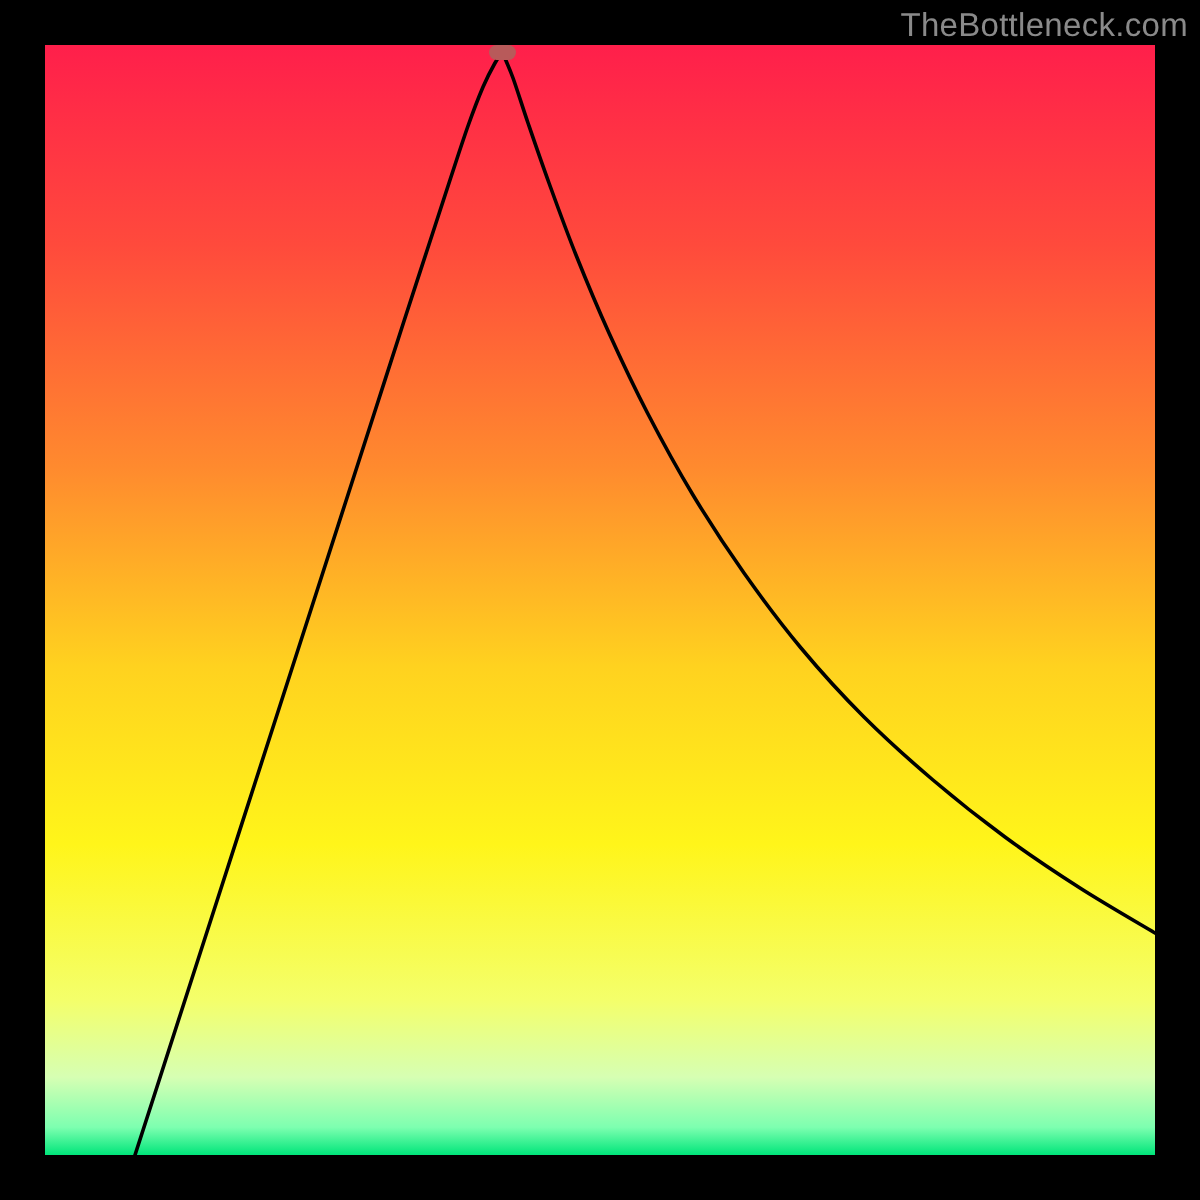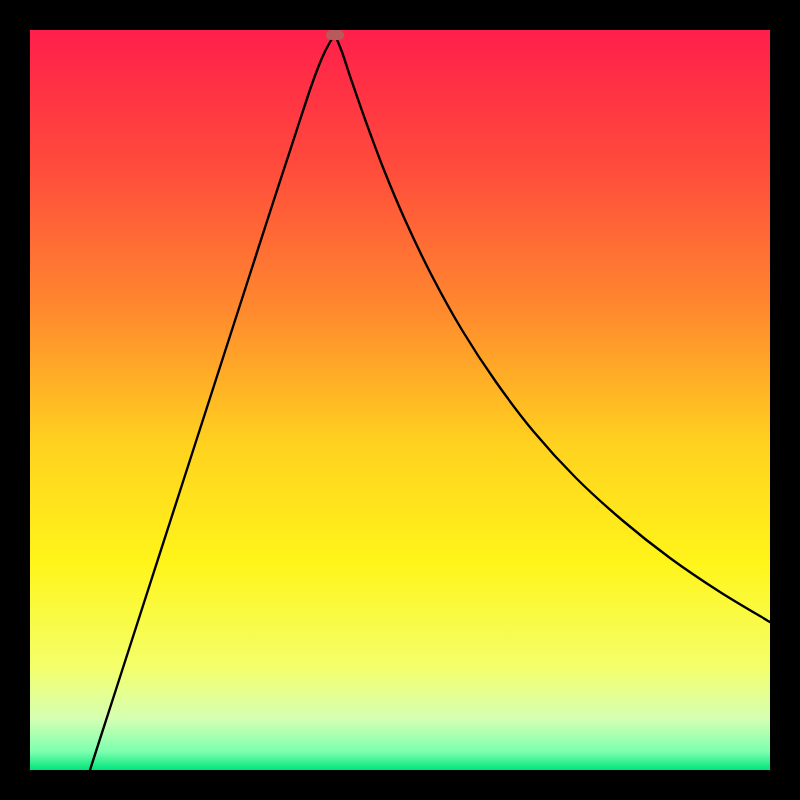--- a/index.html
+++ b/index.html
@@ -62,13 +62,14 @@
             <stop offset="97.5%" stop-color="#7dffb0"></stop>
             <stop offset="100.0%" stop-color="#00e57a"></stop>
           </linearGradient>
       </defs>
       <rect x="0" y="0" width="740" height="740" fill="url(#bg-grad)"></rect>
       <path id="curve-left" fill="none" stroke-width="2.4" stroke-linecap="round" d="M 60 740 C 63.333333333333336 729.6666666666666 73.33333333333333 698.6666666666666 80 678 C 86.66666666666667 657.3333333333334 93.33333333333333 636.6666666666666 100 616 C 106.66666666666667 595.3333333333334 113.33333333333333 574.6666666666666 120 554 C 126.66666666666667 533.3333333333334 133.33333333333334 512.6666666666666 140 492 C 146.66666666666666 471.3333333333333 153.33333333333334 450.6666666666667 160 430 C 166.66666666666666 409.3333333333333 173.33333333333334 388.6666666666667 180 368 C 186.66666666666666 347.3333333333333 193.33333333333334 326.6666666666667 200 306 C 206.66666666666666 285.3333333333333 213.33333333333334 264.6666666666667 220 244 C 226.66666666666666 223.33333333333334 234.16666666666666 200 240 182 C 245.83333333333334 164 250 151.33333333333334 255 136 C 260 120.66666666666667 265.5 103.66666666666667 270 90 C 274.5 76.33333333333333 278.3333333333333 64.33333333333333 282 54 C 285.6666666666667 43.666666666666664 289 35 292 28 C 295 21 297.8333333333333 15.833333333333334 300 12 C 302.1666666666667 8.166666666666666 304.1666666666667 6.166666666666667 305 5" stroke="#000000"></path>
       <path id="curve-right" fill="none" stroke-width="2.4" stroke-linecap="round" d="M 305 5 C 306.1666666666667 7.833333333333334 309.1666666666667 14.166666666666668 312 22 C 314.8333333333333 29.833333333333332 318 40.333333333333336 322 52 C 326 63.666666666666664 330.6666666666667 77.33333333333333 336 92 C 341.3333333333333 106.66666666666667 347.3333333333333 123.33333333333333 354 140 C 360.6666666666667 156.66666666666666 368 174.33333333333334 376 192 C 384 209.66666666666666 392.6666666666667 228 402 246 C 411.3333333333333 264 421.3333333333333 282.3333333333333 432 300 C 442.6666666666667 317.6666666666667 454 335 466 352 C 478 369 490.6666666666667 386 504 402 C 517.3333333333334 418 531.3333333333334 433.3333333333333 546 448 C 560.6666666666666 462.6666666666667 576.3333333333334 476.6666666666667 592 490 C 607.6666666666666 503.3333333333333 623.6666666666666 516 640 528 C 656.3333333333334 540 673.3333333333334 551.3333333333334 690 562 C 706.6666666666666 572.6666666666666 731.6666666666666 587 740 592" stroke="#000000"></path>
     </svg>
     <div id="marker" class="marker" style="left: 305px; top: 5px; background: rgb(184, 90, 90);"></div>
   </div>
+  <div class="watermark">TheBottleneck.com</div>
 </div>
 
 </body></html>

